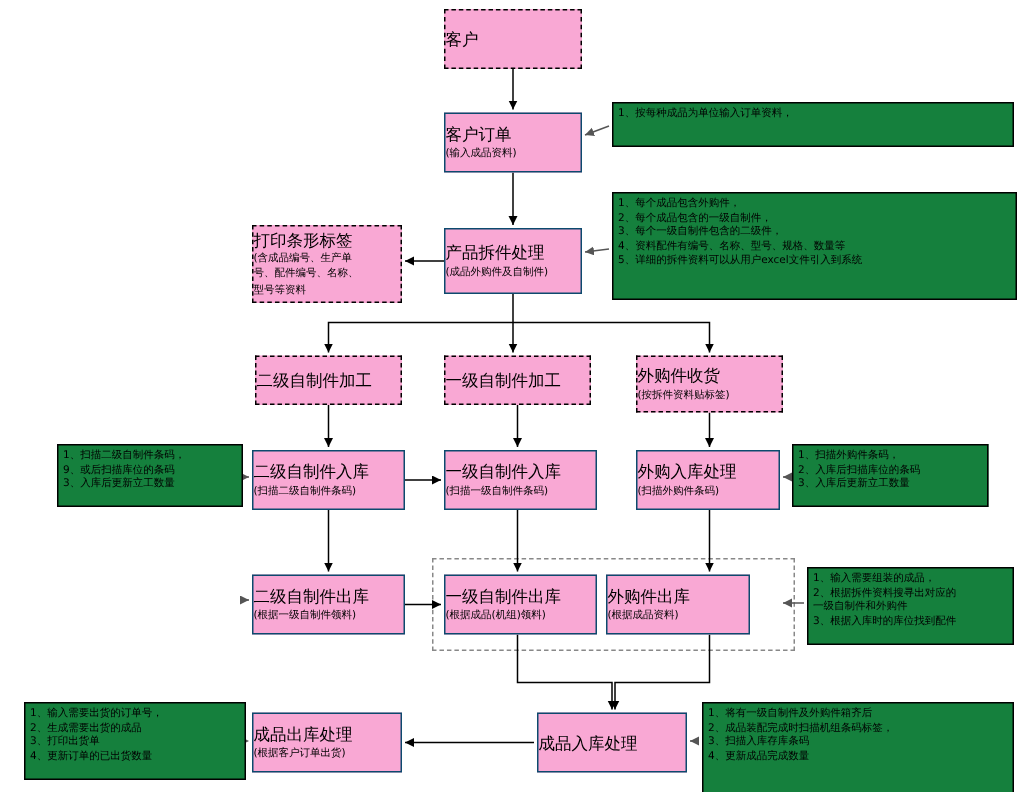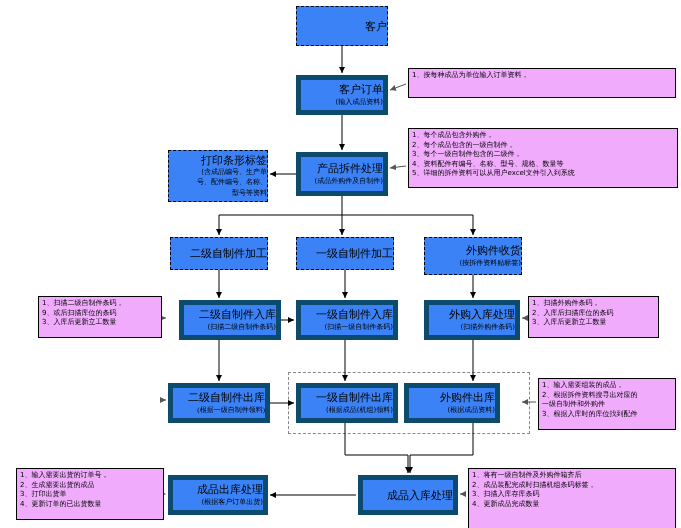--- a/index.html
+++ b/index.html
@@ -9,36 +9,36 @@
     font-family:"DejaVu Sans","Liberation Sans",sans-serif;
     position:relative;
     overflow:hidden;
   }
   #canvas{position:absolute;left:0;top:0;width:681px;height:528px;}
   .node{
     position:absolute;
     box-sizing:border-box;
     display:flex;
     flex-direction:column;
-    align-items:flex-end;
+    align-items:flex-start;
     justify-content:center;
     text-align:center;
-    background:#3b82f6;
+    background:#f9a8d4;
     color:#000;
   }
-  .solid{border:5px solid #0c4a6e;}
+  .solid{border:1px solid #0c4a6e;}
   .dashed{border:1px dashed #000;}
   .title{font-size:11px;line-height:13px;white-space:nowrap;}
   .sub{font-size:7px;line-height:9px;margin-top:2px;white-space:nowrap;}
   .sub2{font-size:7px;line-height:9.5px;margin-top:1px;}
   .note{
     position:absolute;
     box-sizing:border-box;
     border:1px solid #000;
-    background:#f0abfc;
+    background:#15803d;
     font-size:7px;
     line-height:9.5px;
     padding:2px 3px;
     text-align:left;
     color:#000;
   }
   .note div{white-space:nowrap;}
   .group{
     position:absolute;
     box-sizing:border-box;
@@ -139,36 +139,36 @@
 
   <div class="node dashed" style="left:296px;top:237px;width:98px;height:33px;">
     <div class="title">一级自制件加工</div>
   </div>
 
   <div class="node dashed" style="left:424px;top:237px;width:98px;height:38px;">
     <div class="title">外购件收货</div>
     <div class="sub">(按拆件资料贴标签)</div>
   </div>
 
-  <div class="node solid" style="left:168px;top:300px;width:102px;height:40px;margin-left:11px;">
+  <div class="node solid" style="left:168px;top:300px;width:102px;height:40px;">
     <div class="title">二级自制件入库</div>
     <div class="sub">(扫描二级自制件条码)</div>
   </div>
 
   <div class="node solid" style="left:296px;top:300px;width:102px;height:40px;">
     <div class="title">一级自制件入库</div>
     <div class="sub">(扫描一级自制件条码)</div>
   </div>
 
   <div class="node solid" style="left:424px;top:300px;width:96px;height:40px;">
     <div class="title">外购入库处理</div>
     <div class="sub">(扫描外购件条码)</div>
   </div>
 
-  <div class="node solid" style="left:168px;top:383px;width:102px;height:40px;font-family:Liberation Serif, serif;">
+  <div class="node solid" style="left:168px;top:383px;width:102px;height:40px;">
     <div class="title">二级自制件出库</div>
     <div class="sub">(根据一级自制件领料)</div>
   </div>
 
   <div class="node solid" style="left:296px;top:383px;width:102px;height:40px;">
     <div class="title">一级自制件出库</div>
     <div class="sub">(根据成品(机组)领料)</div>
   </div>
 
   <div class="node solid" style="left:404px;top:383px;width:96px;height:40px;">
@@ -182,21 +182,21 @@
 
   <div class="node solid" style="left:168px;top:475px;width:100px;height:40px;">
     <div class="title">成品出库处理</div>
     <div class="sub">(根据客户订单出货)</div>
   </div>
 
   <div class="note" style="left:408px;top:68px;width:268px;height:30px;">
     <div>1、按每种成品为单位输入订单资料，</div>
   </div>
 
-  <div class="note" style="left:408px;top:128px;width:270px;height:60px;">
+  <div class="note" style="left:408px;top:128px;width:270px;height:72px;">
     <div>1、每个成品包含外购件，</div>
     <div>2、每个成品包含的一级自制件，</div>
     <div>3、每个一级自制件包含的二级件，</div>
     <div>4、资料配件有编号、名称、型号、规格、数量等</div>
     <div>5、详细的拆件资料可以从用户excel文件引入到系统</div>
   </div>
 
   <div class="note" style="left:38px;top:296px;width:124px;height:42px;">
     <div>1、扫描二级自制件条码，</div>
     <div>9、或后扫描库位的条码</div>

